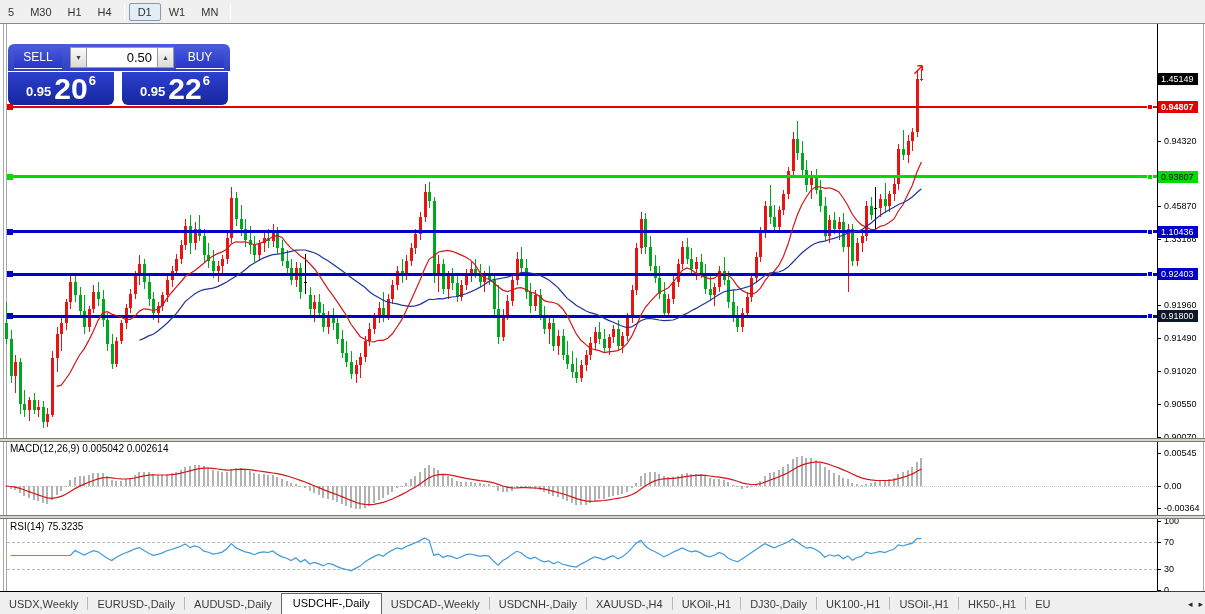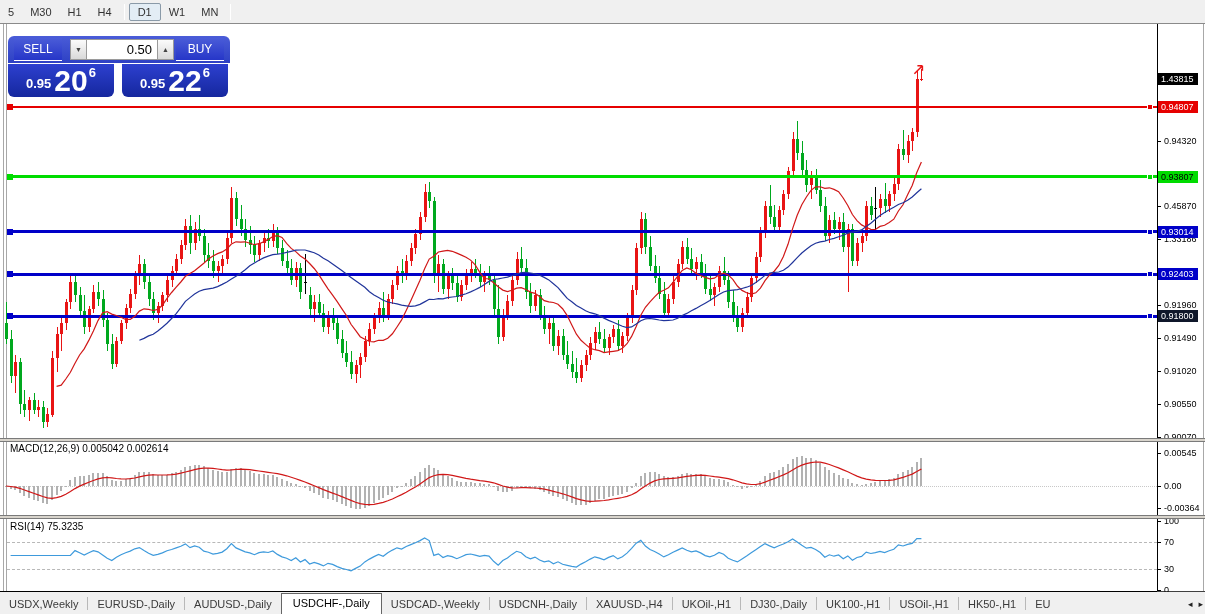--- a/index.html
+++ b/index.html
@@ -18,21 +18,21 @@
   #chart-window { position:absolute; left:0; top:23px; width:1205px; height:568px;
     background:#fff; border-top:1px solid #8a8a8a; }
   .frame-v { position:absolute; top:0; width:1px; height:567px; background:#a8a8a8; }
   #plot-clip { position:absolute; left:0; top:0; width:1205px; height:568px; overflow:hidden; }
 
   #chart-title { position:absolute; left:12px; top:6px; font-size:11px; color:#000; z-index:6; }
   #chart-title .tri { font-size:8px; margin-right:5px; }
   #chart-title .ohlc { margin-left:8px; }
 
   
-  #trade-panel { position:absolute; left:8px; top:12px; width:222px; height:66px; z-index:10; }
+  #trade-panel { position:absolute; left:8px; top:20px; width:222px; height:66px; z-index:10; }
   #tp-top { position:absolute; left:0; top:0; width:222px; height:27px;
     background:linear-gradient(#4a5cd8,#2e41c4); border-radius:6px 6px 0 0;
     display:flex; align-items:center; }
   .tp-btn { color:#fff; font-size:12px; text-align:center; line-height:23px; height:23px;
     background:linear-gradient(#4a5cd8,#2636c8); border-bottom:1px solid #fff; cursor:pointer; }
   #sell-btn { width:48px; margin-left:6px; }
   #buy-btn  { width:48px; margin-left:auto; margin-right:6px; }
   .spin-btn { width:17px; height:21px; background:linear-gradient(#fbfbfb,#d9d9d9);
     border:1px solid #9a9a9a; font-size:7px; color:#444; text-align:center; line-height:19px; cursor:pointer; }
   #vol-input { width:70px; height:21px; border:1px solid #9a9a9a; border-left:none; border-right:none;
@@ -758,24 +758,24 @@
           <div style="position: absolute; left: 1157px; top: 281.246px; width: 4px; height: 1px; background: rgb(0, 0, 0); z-index: 6;"></div>
           <div style="position: absolute; left: 1164px; top: 276.246px; font-size: 9px; color: rgb(0, 0, 0); z-index: 5;">0.91960</div>
           <div style="position: absolute; left: 1157px; top: 314.005px; width: 4px; height: 1px; background: rgb(0, 0, 0); z-index: 6;"></div>
           <div style="position: absolute; left: 1164px; top: 309.005px; font-size: 9px; color: rgb(0, 0, 0); z-index: 5;">0.91490</div>
           <div style="position: absolute; left: 1157px; top: 346.764px; width: 4px; height: 1px; background: rgb(0, 0, 0); z-index: 6;"></div>
           <div style="position: absolute; left: 1164px; top: 341.764px; font-size: 9px; color: rgb(0, 0, 0); z-index: 5;">0.91020</div>
           <div style="position: absolute; left: 1157px; top: 379.523px; width: 4px; height: 1px; background: rgb(0, 0, 0); z-index: 6;"></div>
           <div style="position: absolute; left: 1164px; top: 374.523px; font-size: 9px; color: rgb(0, 0, 0); z-index: 5;">0.90550</div>
           <div style="position: absolute; left: 1157px; top: 412.979px; width: 4px; height: 1px; background: rgb(0, 0, 0); z-index: 6;"></div>
           <div style="position: absolute; left: 1164px; top: 407.979px; font-size: 9px; color: rgb(0, 0, 0); z-index: 5;">0.90070</div>
-          <div style="position: absolute; left: 1158px; top: 49px; background: rgb(0, 0, 0); color: rgb(255, 255, 255); font-size: 9px; line-height: 10px; padding: 1px 3px; z-index: 6; min-width: 40px;">1.43815</div>
-          <div style="position: absolute; left: 1158px; top: 76.8103px; background: rgb(230, 0, 0); color: rgb(255, 255, 255); font-size: 9px; line-height: 10px; padding: 1px 3px; z-index: 6; min-width: 40px;">0.94807</div>
+          <div style="position: absolute; left: 1158px; top: 49px; background: rgb(0, 0, 0); color: rgb(255, 255, 255); font-size: 9px; line-height: 10px; padding: 1px 3px; z-index: 6; min-width: 40px;">1.45149</div>
+          <div style="position: absolute; left: 1158px; top: 76.8103px; background: rgb(230, 0, 0); color: rgb(255, 255, 255); font-size: 9px; line-height: 10px; padding: 1px 3px; z-index: 6; min-width: 40px; font-weight: bold;">0.94807</div>
           <div style="position: absolute; left: 1158px; top: 146.51px; background: rgb(0, 220, 0); color: rgb(0, 0, 0); font-size: 9px; line-height: 10px; padding: 1px 3px; z-index: 6; min-width: 40px;">0.93807</div>
-          <div style="position: absolute; left: 1158px; top: 201.782px; background: rgb(0, 0, 200); color: rgb(255, 255, 255); font-size: 9px; line-height: 10px; padding: 1px 3px; z-index: 6; min-width: 40px;">0.93014</div>
+          <div style="position: absolute; left: 1158px; top: 201.782px; background: rgb(0, 0, 200); color: rgb(255, 255, 255); font-size: 9px; line-height: 10px; padding: 1px 3px; z-index: 6; min-width: 40px;">1.10436</div>
           <div style="position: absolute; left: 1158px; top: 244.369px; background: rgb(0, 0, 200); color: rgb(255, 255, 255); font-size: 9px; line-height: 10px; padding: 1px 3px; z-index: 6; min-width: 40px;">0.92403</div>
           <div style="position: absolute; left: 1158px; top: 286.398px; background: #0f172a; color: rgb(255, 255, 255); font-size: 9px; line-height: 10px; padding: 1px 3px; z-index: 6; min-width: 40px;">0.91800</div>
           <div style="position: absolute; left: 1157px; top: 429px; width: 4px; height: 1px; background: rgb(0, 0, 0); z-index: 6;"></div>
           <div style="position: absolute; left: 1164px; top: 424px; font-size: 9px; color: rgb(0, 0, 0); z-index: 5;">0.00545</div>
           <div style="position: absolute; left: 1157px; top: 462px; width: 4px; height: 1px; background: rgb(0, 0, 0); z-index: 6;"></div>
           <div style="position: absolute; left: 1164px; top: 457px; font-size: 9px; color: rgb(0, 0, 0); z-index: 5;">0.00</div>
           <div style="position: absolute; left: 1157px; top: 484.04px; width: 4px; height: 1px; background: rgb(0, 0, 0); z-index: 6;"></div>
           <div style="position: absolute; left: 1164px; top: 479.04px; font-size: 9px; color: rgb(0, 0, 0); z-index: 5;">-0.00364</div>
           <div style="position: absolute; left: 1157px; top: 497px; width: 4px; height: 1px; background: rgb(0, 0, 0); z-index: 6;"></div>
           <div style="position: absolute; left: 1164px; top: 492px; font-size: 9px; color: rgb(0, 0, 0); z-index: 5;">100</div>

